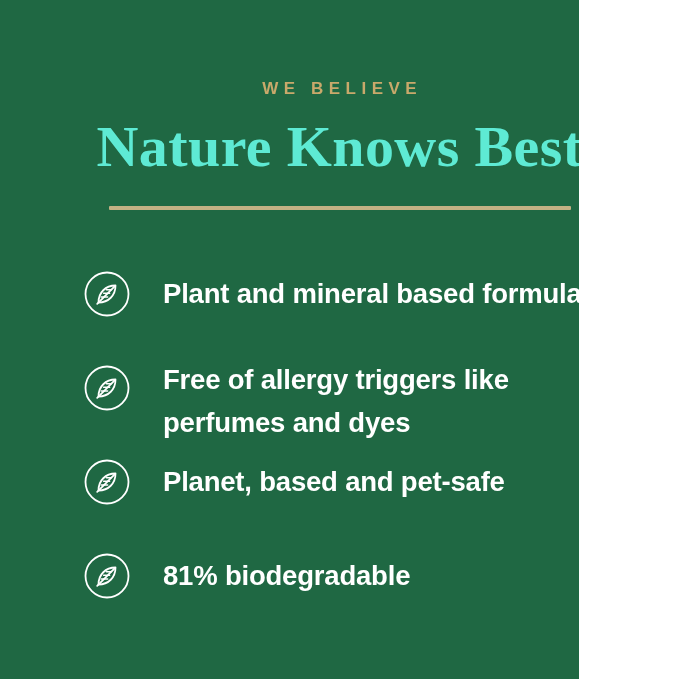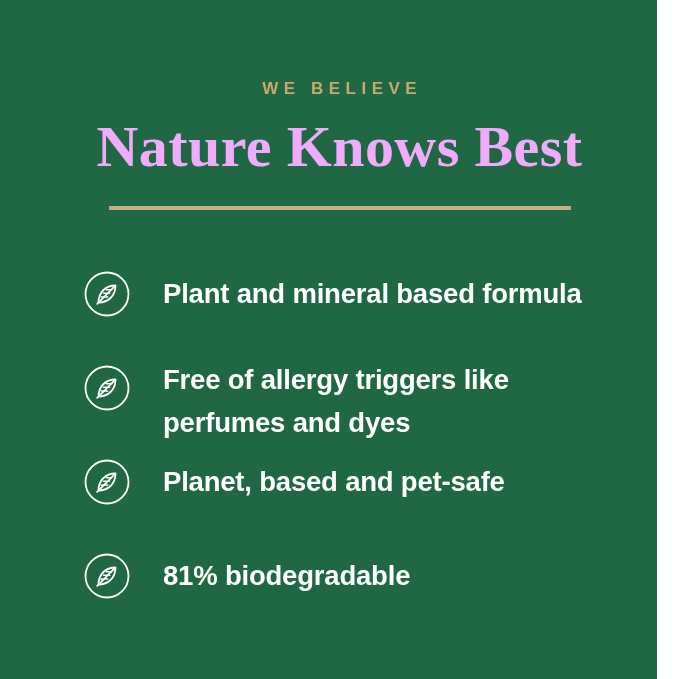--- a/index.html
+++ b/index.html
@@ -8,21 +8,21 @@
   }
   body {
     width: 679px;
     height: 679px;
     overflow: hidden;
     font-family: "Liberation Sans", sans-serif;
   }
 
   #poster {
     position: relative;
-    width: 657px;
+    width: 579px;
     height: 679px;
     background: #1f6843;
     box-sizing: border-box;
     overflow: hidden;
   }
 
   
   .header {
     position: absolute;
     top: 0;
@@ -41,21 +41,21 @@
     text-indent: 5.5px;
     line-height: 22px;
   }
 
   .headline {
     margin-top: 14px;
     font-family: "Liberation Serif", "DejaVu Serif", serif;
     font-weight: bold;
     font-size: 58px;
     line-height: 66px;
-    color: #f0abfc;
+    color: #5eead4;
     letter-spacing: 0.4px;
   }
 
   .divider-wrap {
     margin-top: 26px;
     display: flex;
     justify-content: center;
   }
   .divider {
     width: 462px;

